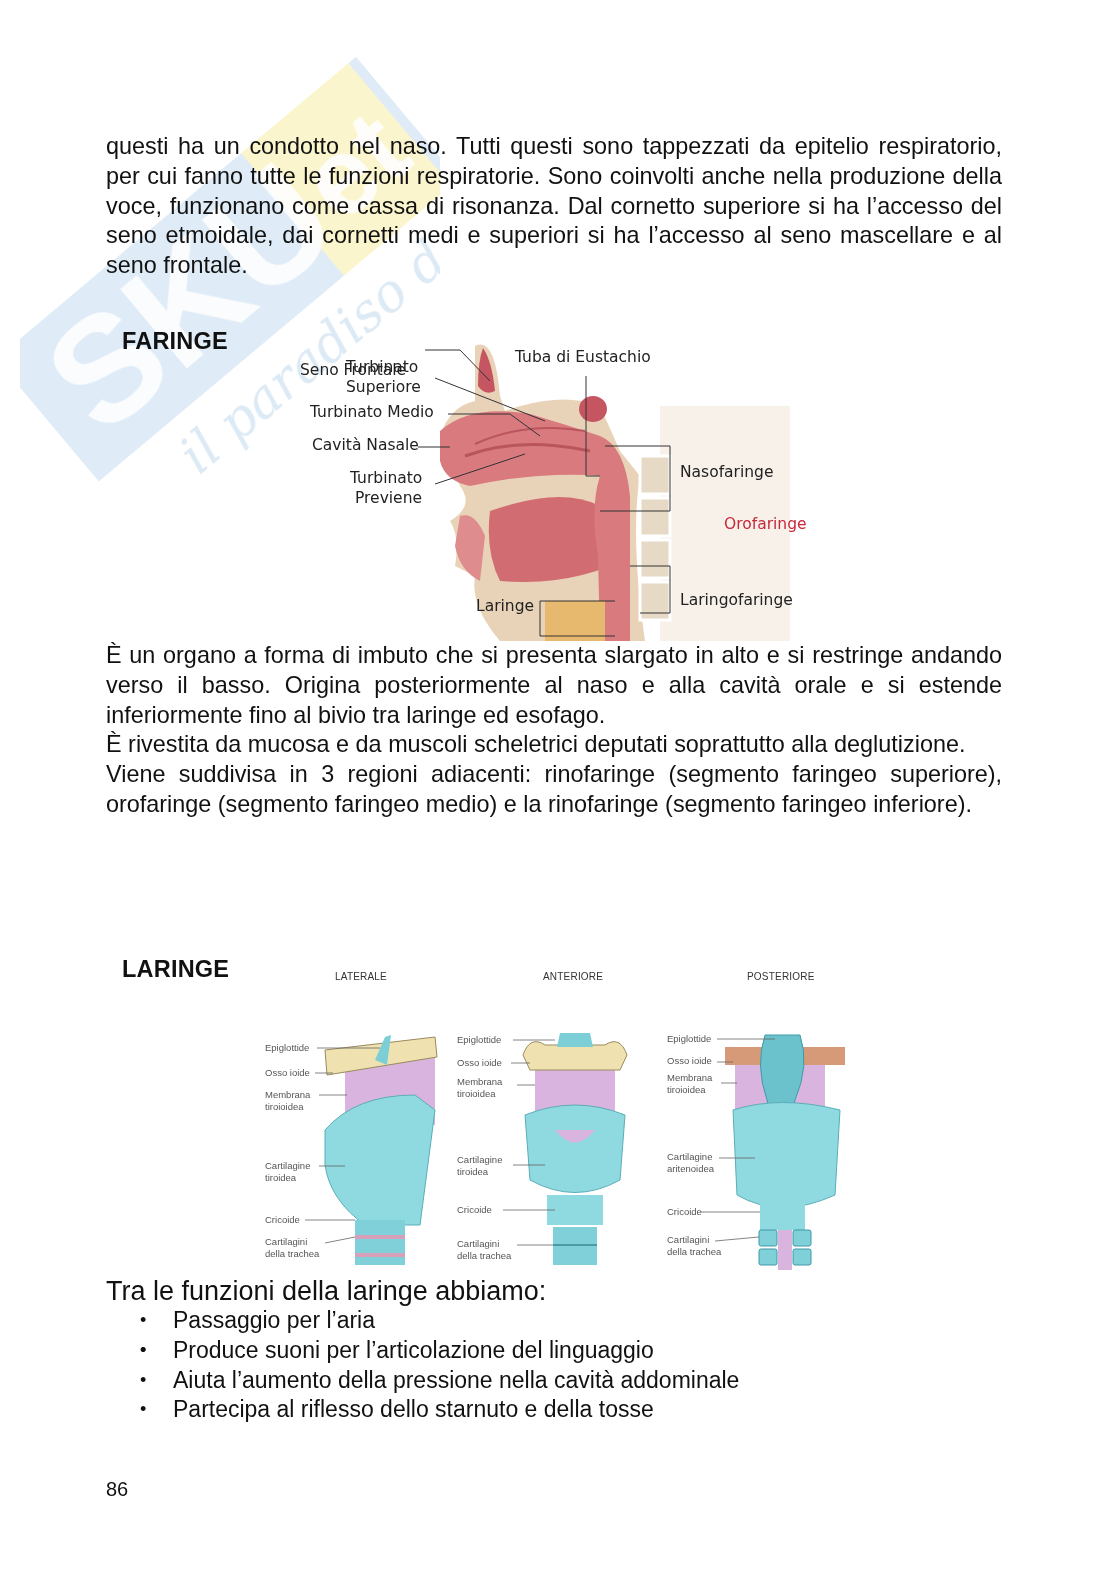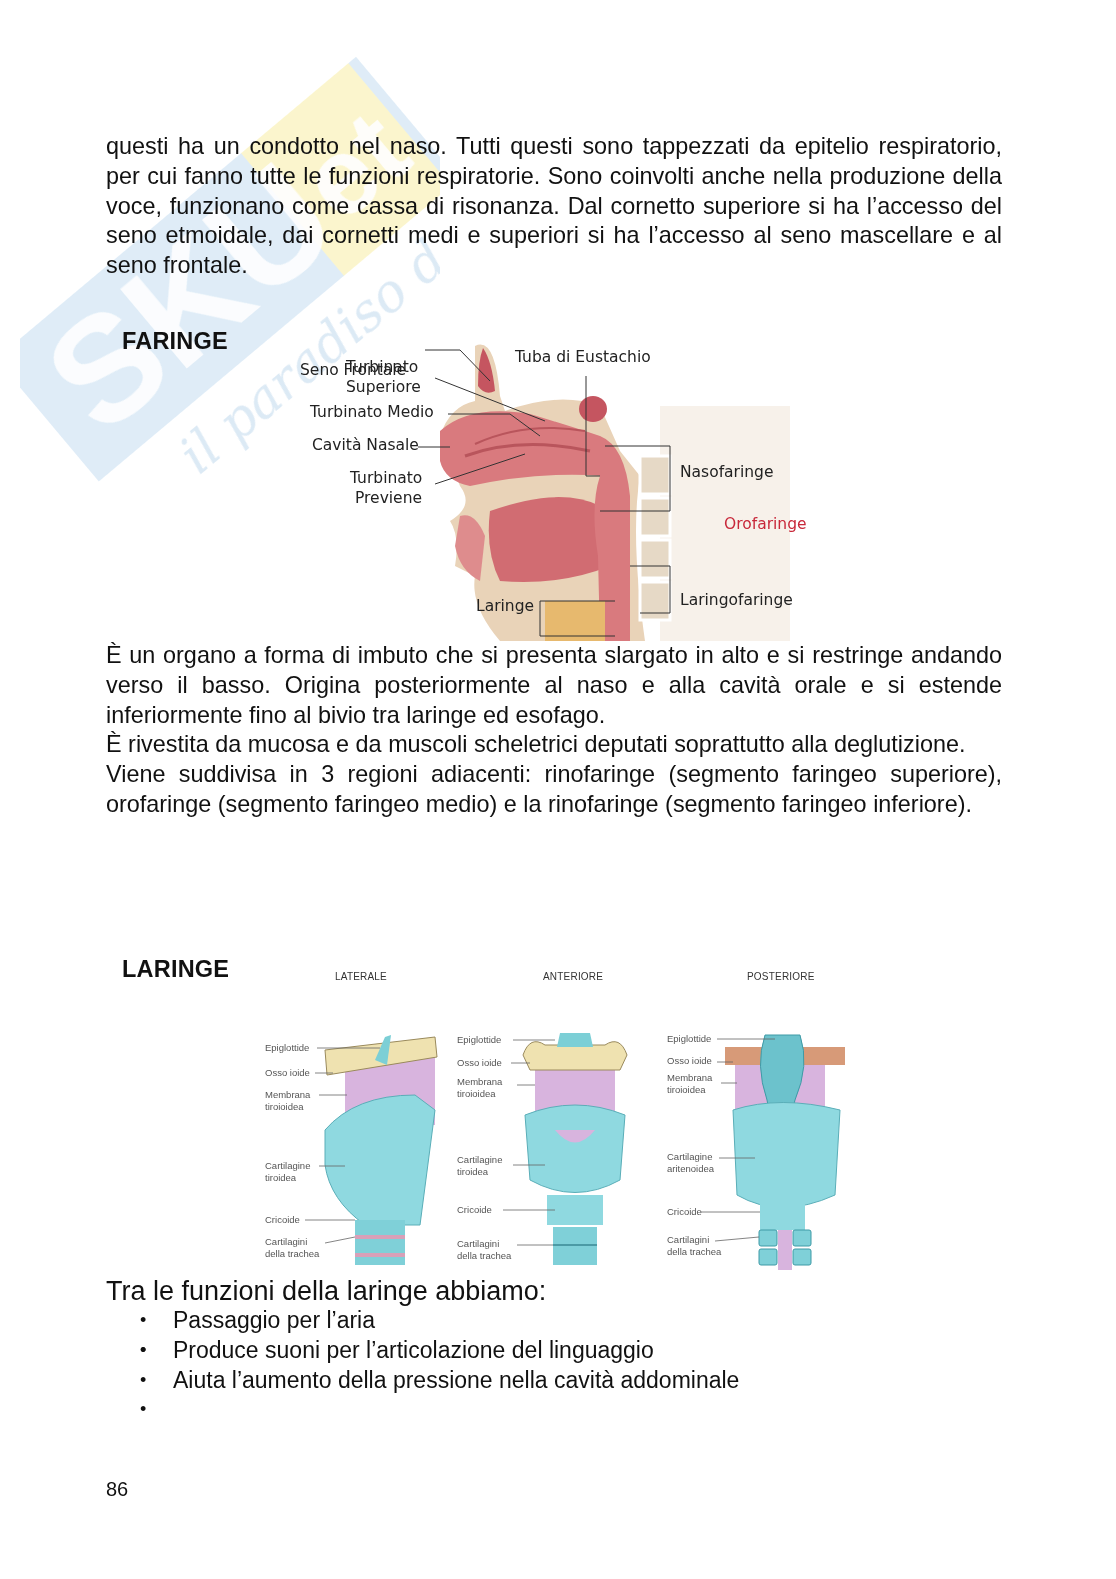--- a/index.html
+++ b/index.html
@@ -202,16 +202,16 @@
   <span class="lar-lab" style="left:412px; top:269px;">Cartilagini</span>
   <span class="lar-lab" style="left:412px; top:281px;">della trachea</span>
 </div>
 
 <p class="list-intro">Tra le funzioni della laringe abbiamo:</p>
 <ul class="bullets">
   <li><span class="dot">•</span><span>Passaggio per l’aria</span></li>
   <li><span class="dot">•</span></li>
   <li><span class="dot">•</span><span>Produce suoni per l’articolazione del linguaggio</span></li>
   <li><span class="dot">•</span><span>Aiuta l’aumento della pressione nella cavità addominale</span></li>
-  <li><span class="dot">•</span></li>
+  <li><span class="dot">•</span><span>Partecipa al riflesso dello starnuto e della tosse</span></li>
 </ul>
 
 <div class="page-num">86</div>
 
 </body></html>

